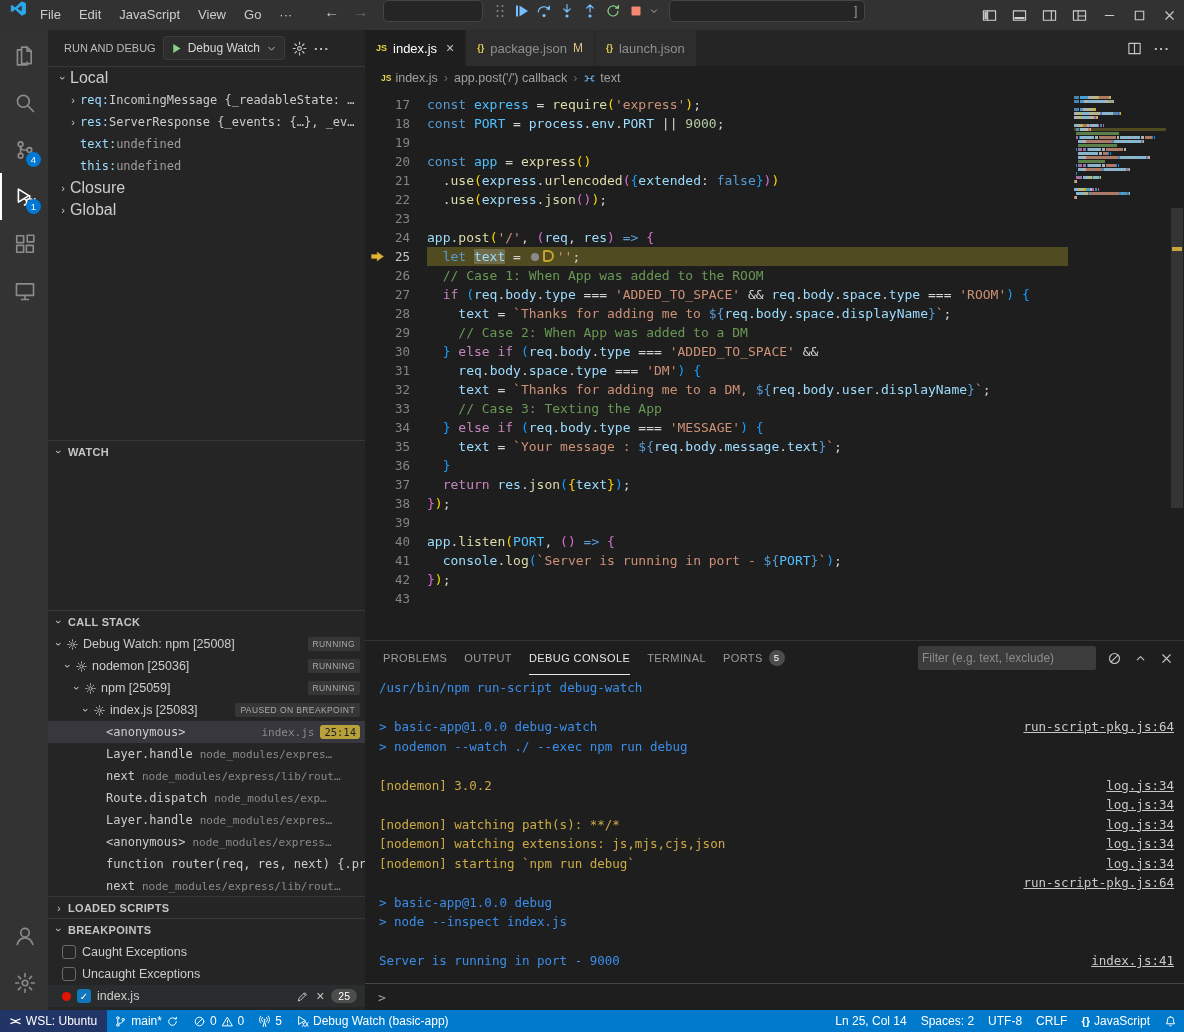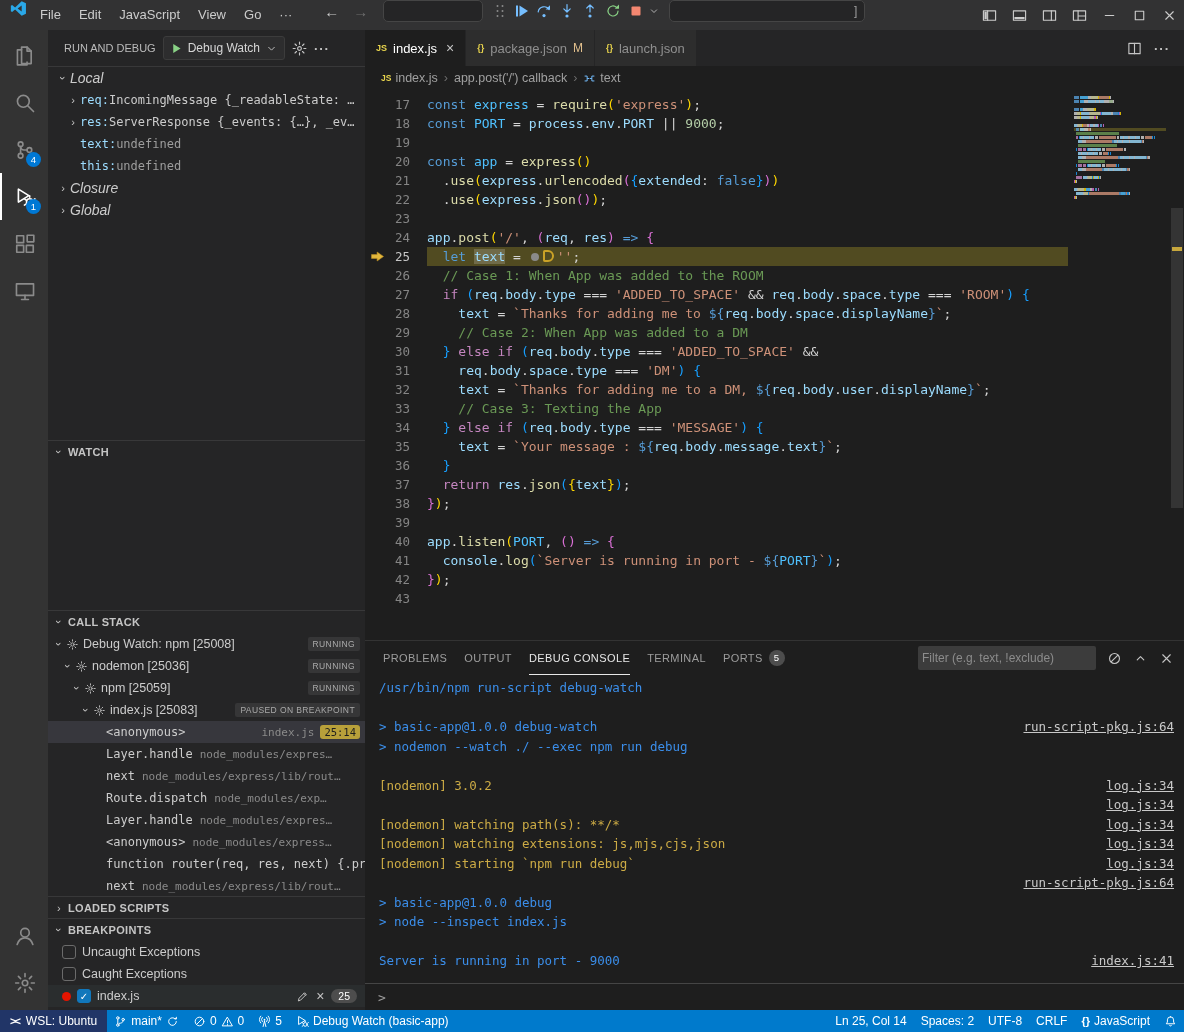--- a/index.html
+++ b/index.html
@@ -55,21 +55,21 @@
   .pane-header{height:22px;flex:none;display:flex;align-items:center;gap:2px;padding-left:4px;
     font-size:11px;font-weight:bold;color:#c5c5c5;letter-spacing:.3px;}
   .pane-chev{display:inline-block;width:14px;text-align:center;font-size:11px;font-weight:normal;}
   .exp{transform:rotate(90deg);}
   .pane-body{flex:1;overflow:hidden;}
 
   .tree-row{height:22px;display:flex;align-items:center;white-space:nowrap;overflow:hidden;
     font-family:"DejaVu Sans Mono",monospace;font-size:12px;}
   .tree-chev{display:inline-block;width:14px;flex:none;text-align:center;font-size:11px;color:#c5c5c5;
     font-family:"Liberation Sans",sans-serif;}
-  .scope-name{font-family:"Liberation Sans",sans-serif;color:#cccccc;font-size:14px;font-style:italic;}
+  .scope-name{font-family:"Liberation Sans",sans-serif;color:#cccccc;font-size:16px;}
   .var-name{color:#9cdcfe;}
   .var-val{color:#cccccc;overflow:hidden;text-overflow:ellipsis;}
   .var-val.undef{color:#9d9d9d;}
 
   .cs-row{height:22px;display:flex;align-items:center;padding-right:5px;white-space:nowrap;overflow:hidden;font-size:12px;}
   .sess-ic{width:13px;height:13px;color:#b9b9b9;margin-right:4px;}
   .sess-label{font-size:12.5px;color:#cccccc;overflow:hidden;text-overflow:ellipsis;}
   .badge-running{margin-left:auto;flex:none;font-size:8.5px;letter-spacing:.4px;color:#aaaaaa;
     background:rgba(255,255,255,.08);padding:2px 5px;border-radius:2px;}
   .cs-row.frame{padding-left:58px;font-family:"DejaVu Sans Mono",monospace;}
@@ -534,25 +534,25 @@
         </div>
       </section>
       <section class="pane" id="pane-breakpoints">
         <div class="pane-header">
           <span class="pane-chev exp">›</span>
           <span>BREAKPOINTS</span>
         </div>
         <div class="pane-body" id="breakpoints-body">
             <div class="bp-row">
               <span class="checkbox"></span>
-              <span>Uncaught Exceptions</span>
+              <span>Caught Exceptions</span>
             </div>
             <div class="bp-row">
               <span class="checkbox"></span>
-              <span>Caught Exceptions</span>
+              <span>Uncaught Exceptions</span>
             </div>
             <div class="bp-row sel">
               <span class="bp-dot-red"></span>
               <span class="checkbox checked">✓</span>
               <span>index.js</span>
               <span class="bp-actions">
                 <span class="icon">
                   <svg viewBox="0 0 16 16" fill="none" stroke="currentColor" stroke-width="1.2" stroke-linecap="round" stroke-linejoin="round">
                     <path d="M3 13l.8-2.9 6.7-6.7 2.1 2.1-6.7 6.7z"></path>
                     <path d="M9.6 4.3l2.1 2.1"></path>

